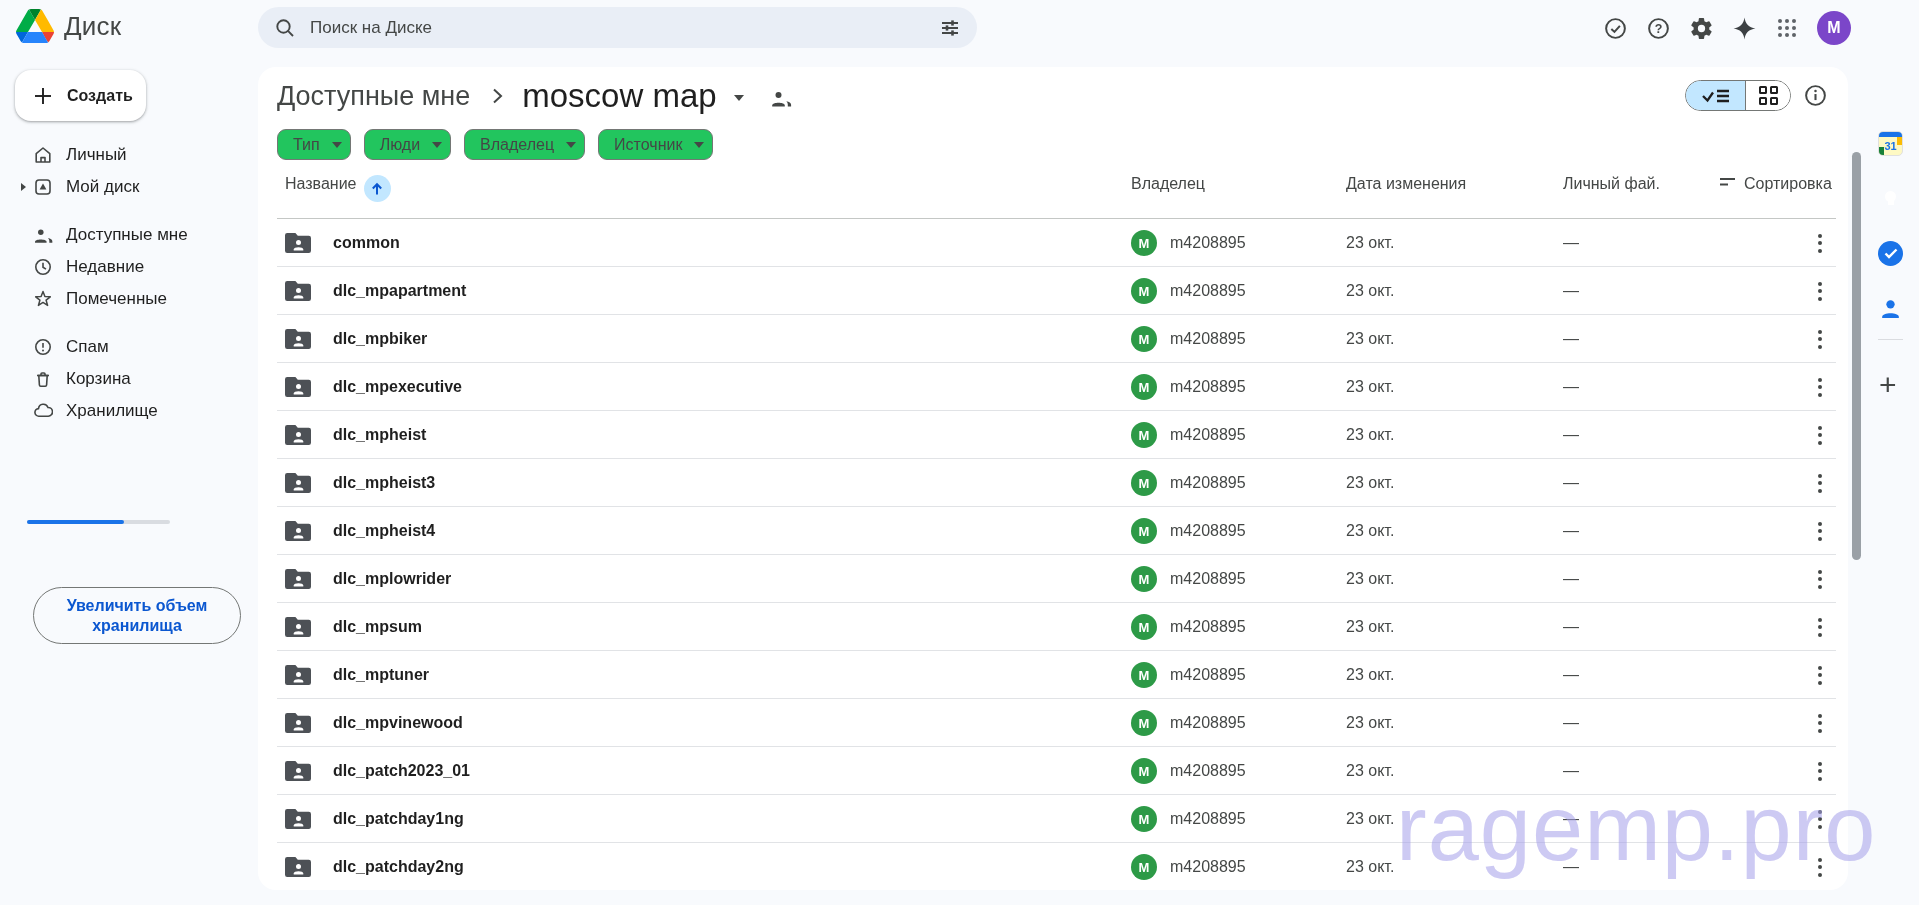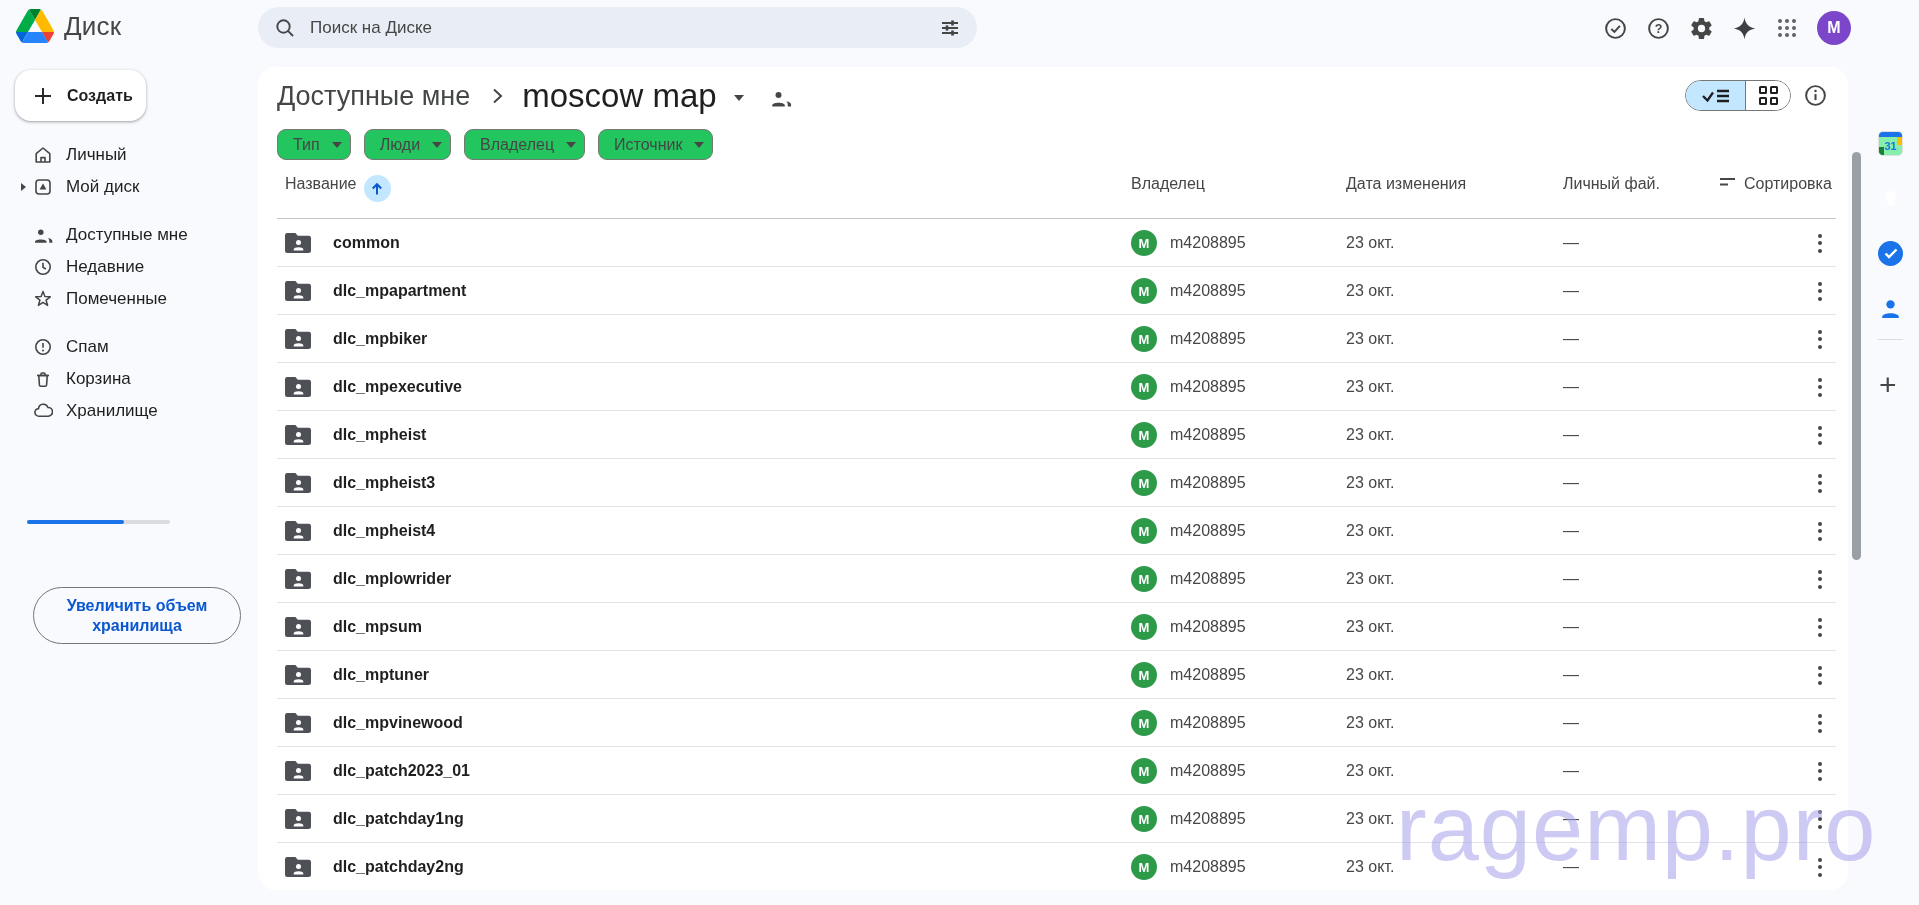--- a/index.html
+++ b/index.html
@@ -110,21 +110,21 @@
   .c-size { left:1286px; font-size:16px; color:#444746; }
   .c-menu { left:1528px; width:30px; justify-content:center; }
   .dots { display:flex; flex-direction:column; gap:3.5px; padding:6px; }
   .dots i { width:4px; height:4px; border-radius:50%; background:#444746; }
 
   
   .sidepanel { position:absolute; right:0; top:56px; width:57px; height:849px; }
   .sp-ico { position:absolute; left:16px; width:25px; height:25px; cursor:pointer; }
   .sp-divider { position:absolute; left:16px; top:283px; width:25px; border-top:1px solid #dadce0; }
   .sp-plus { position:absolute; left:17px; top:312px; font-size:30px; font-weight:300; color:#444746; cursor:pointer; }
-  .cal-icon { position:relative; background:#86efac; border:1px solid #e0e0e0; border-radius:5px; overflow:hidden;
+  .cal-icon { position:relative; background:#fef9c3; border:1px solid #e0e0e0; border-radius:5px; overflow:hidden;
     width:25px; height:25px; display:flex; align-items:center; justify-content:center; }
   .cal-icon .bar { position:absolute; left:0; top:0; width:100%; height:5px; background:#1a73e8; }
   .cal-icon .lbl { font-size:11px; font-weight:bold; color:#1a73e8; margin-top:4px; }
   .cal-icon .g { position:absolute; left:0; bottom:0; width:5px; height:8px; background:#188038; }
   .cal-icon .y { position:absolute; right:0; top:5px; width:5px; height:8px; background:#fbbc04; }
   .keep-icon { width:25px; height:25px; background:#fbbc04; border-radius:5px; position:relative; }
   .keep-icon .bulb { position:absolute; left:7px; top:5px; width:11px; height:11px; border-radius:50%; background:#fff; }
   .keep-icon .base { position:absolute; left:9.5px; top:15px; width:6px; height:4px; background:#fff; }
   .tasks-icon { width:25px; height:25px; border-radius:50%; background:#1a73e8; display:flex; align-items:center; justify-content:center; }
 

